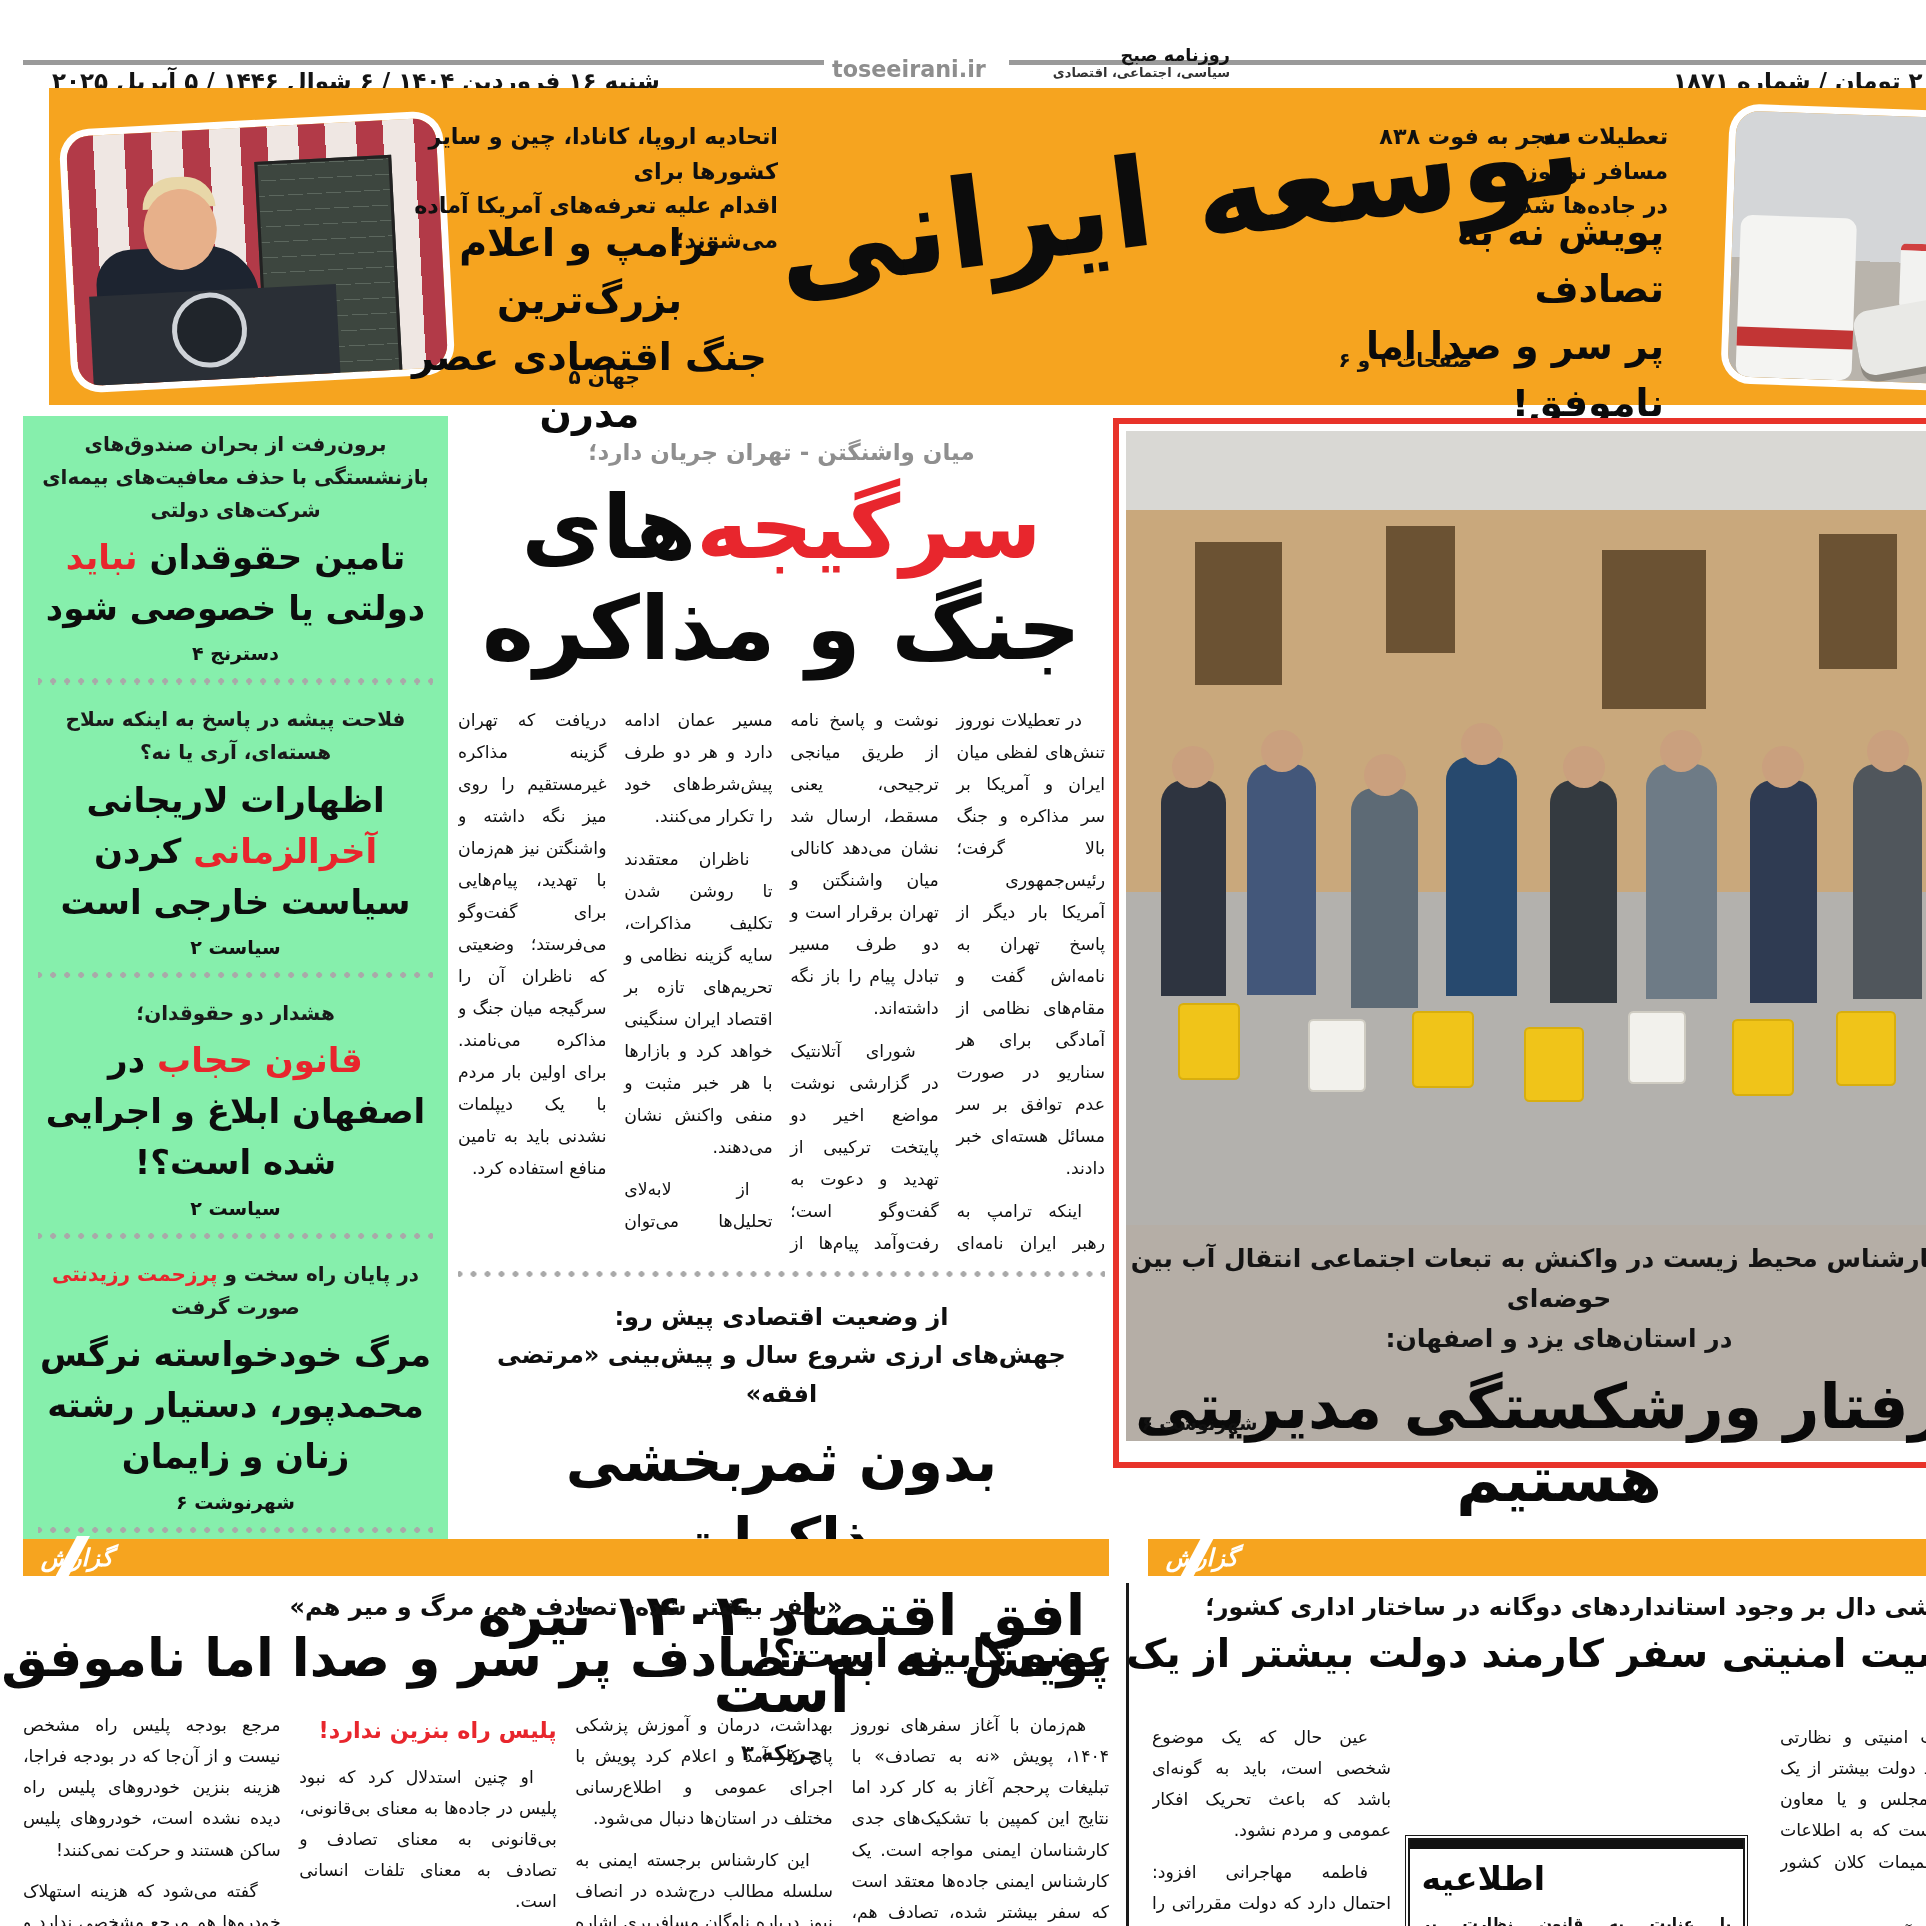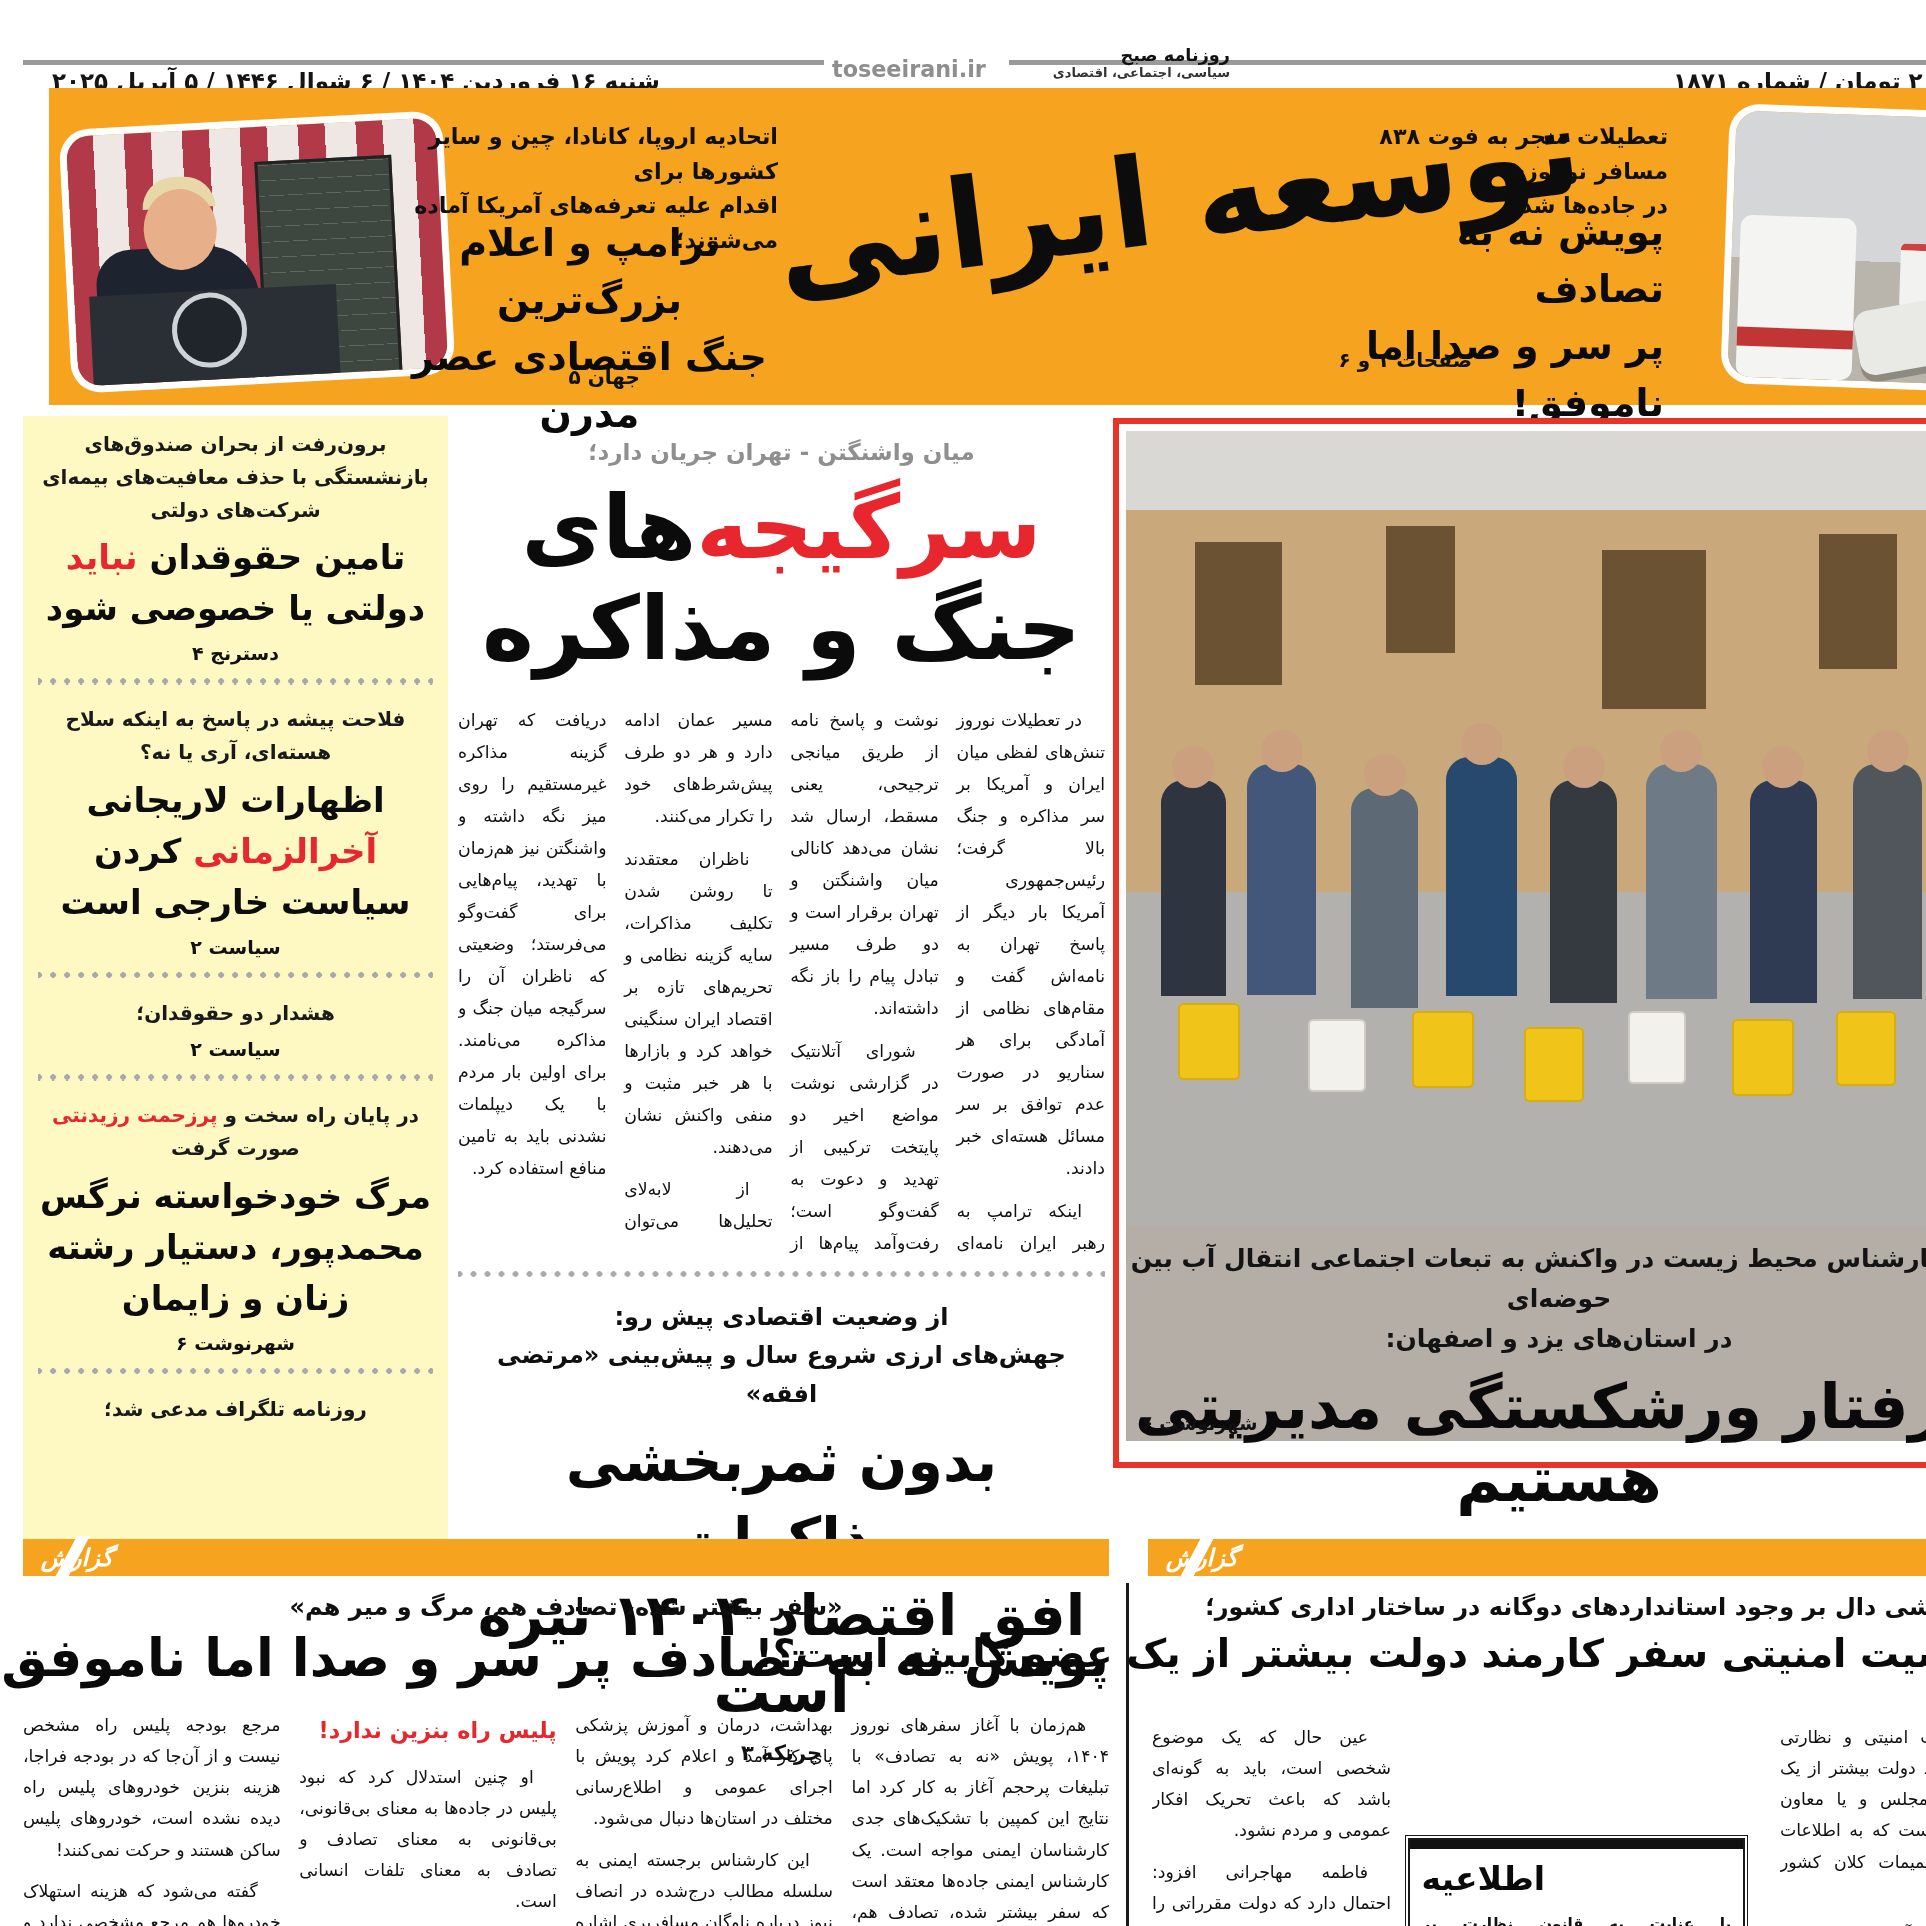--- a/index.html
+++ b/index.html
@@ -31,21 +31,21 @@
   .trump .hair{position:absolute;left:73px;top:46px;width:73px;height:31px;background:#e8d7a8;border-radius:31px 31px 0 0;}
   .trump .podium{position:absolute;left:15.4px;bottom:0;width:247px;height:89px;background:#2a2f36;}
   .trump .seal{position:absolute;left:96px;bottom:11.6px;width:65px;height:65px;background:#20252b;border:5.4px solid #cfd3d8;border-radius:50%;}
   
   .crash{background:linear-gradient(#d4d6d8 0 55%,#b9b4ac 55% 100%);}
   .crash .van{position:absolute;left:7.7px;top:104px;width:116px;height:162px;background:#f4f4f2;border-radius:11.6px;}
   .crash .stripe{position:absolute;left:7.7px;top:216px;width:116px;height:19px;background:#c23535;}
   .crash .wreck{position:absolute;left:127px;top:185px;width:127px;height:65px;background:#e9e9e6;border-radius:15.4px;transform:rotate(-12deg);box-shadow:0 7px 0 #8e8a82;}
   .crash .amb{position:absolute;left:169px;top:127px;width:85px;height:58px;background:#f2f2f0;border-top:7px solid #d04040;border-radius:5.4px;}
   
-  .sidebar{left:23px;top:416px;width:425px;height:1160px;background:#fef9c3;overflow:hidden;}
+  .sidebar{left:23px;top:416px;width:425px;height:1160px;background:#86efac;overflow:hidden;}
   .sb-item{padding:11.6px 13px 7px 13px;text-align:center;}
   .sb-kicker{font-size:20px;font-weight:bold;color:#1a1a1a;line-height:1.65;}
   .sb-head{font-size:34px;font-weight:bold;color:#0d0d0d;line-height:1.5;margin-top:5.4px;}
   .sb-ref{font-size:19px;font-weight:bold;color:#111;margin-top:8.5px;}
   .dots{height:6.2px;margin:7px 15.4px;background-image:radial-gradient(circle,#a9a9a9 2.7px,transparent 3.1px);background-size:14px 6.2px;background-repeat:repeat-x;background-position:center;}
   
   .ma-kick{font-size:23px;font-weight:bold;color:#8f8f8f;}
   .ma-h1{font-size:88px;font-weight:bold;color:#0b0b0b;line-height:1.15;}
   .ma-body{font-size:17.3px;line-height:1.85;color:#111;column-count:4;column-gap:17.7px;height:562px;overflow:hidden;}
   .ma-body p{margin:0 0 10.8px 0;}
@@ -142,20 +142,21 @@
   </div>
   <div class="dots"></div>
   <div class="sb-item">
     <div class="sb-kicker"><span>فلاحت پیشه در پاسخ به اینکه سلاح هسته‌ای، آری یا نه؟</span><span class="red"></span><span></span></div>
     <div class="sb-head"><span>اظهارات لاریجانی </span><span class="red">آخرالزمانی</span><span> کردن سیاست خارجی است</span></div>
     <div class="sb-ref">سیاست ۲</div>
   </div>
   <div class="dots"></div>
   <div class="sb-item">
     <div class="sb-kicker"><span>هشدار دو حقوقدان؛</span><span class="red"></span><span></span></div>
+    <div class="sb-head"><span></span><span class="red">قانون حجاب</span><span> در اصفهان ابلاغ و اجرایی شده است؟!</span></div>
     <div class="sb-ref">سیاست ۲</div>
   </div>
   <div class="dots"></div>
   <div class="sb-item">
     <div class="sb-kicker"><span>در پایان راه سخت و </span><span class="red">پرزحمت رزیدنتی</span><span> صورت گرفت</span></div>
     <div class="sb-head"><span>مرگ خودخواسته نرگس محمدپور، دستیار رشته زنان و زایمان</span><span class="red"></span><span></span></div>
     <div class="sb-ref">شهرنوشت ۶</div>
   </div>
   <div class="dots"></div>
   <div class="sb-item">

